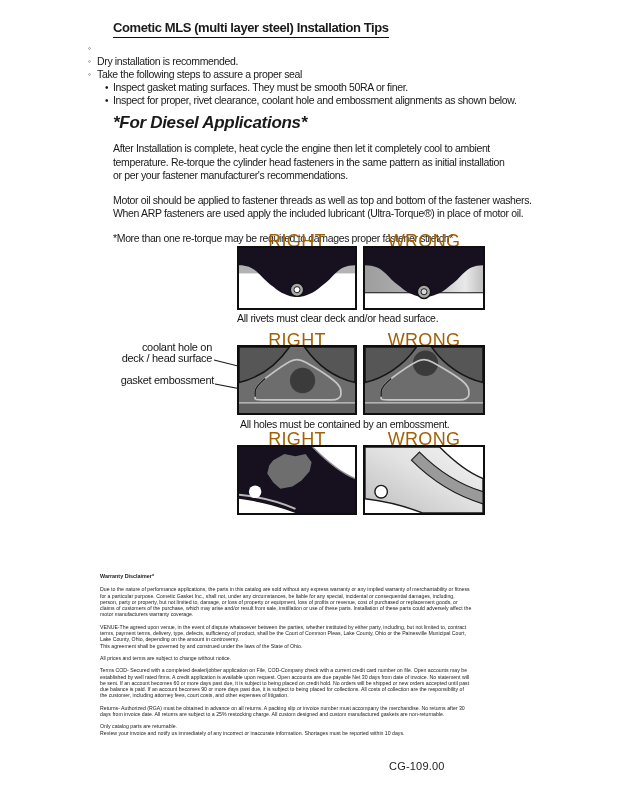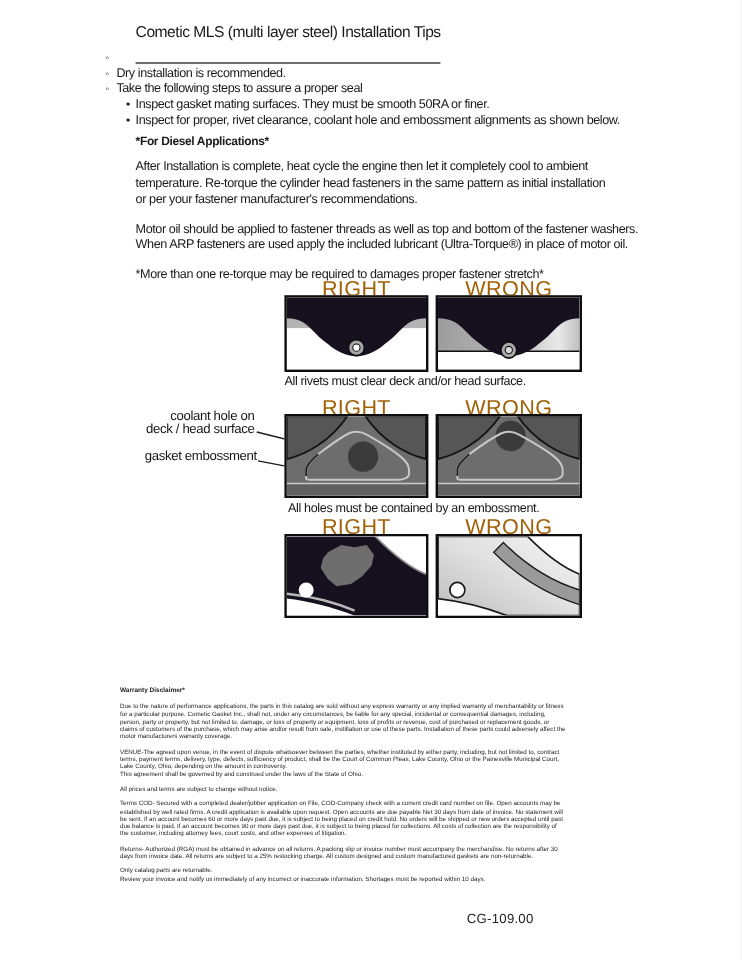--- a/index.html
+++ b/index.html
@@ -5,32 +5,32 @@
   html,body { margin:0; padding:0; background:#e8e8e8; }
   .page {
     position:relative; width:618px; height:800px; background:#ffffff;
     font-family:"Liberation Sans", sans-serif; color:#1a1a1a; overflow:hidden;
     margin:0 auto;
   }
   .pre { white-space:pre-line; }
 
   .title { position:absolute; left:113px; top:18px; }
   .title-text {
-    font-size:13px; font-weight:normal; letter-spacing:-0.4px;
-    border-bottom:1.6px solid #111; padding-bottom:18px; display:inline-block;
+    font-size:13px; font-weight:bold; letter-spacing:-0.4px;
+    border-bottom:1.6px solid #111; padding-bottom:2px; display:inline-block;
   }
 
   .tips { position:absolute; left:88px; top:42px; width:480px; font-size:10.5px; letter-spacing:-0.35px; }
   .tip { display:flex; line-height:13px; }
   .tip .m1 { width:9px; font-size:8.5px; line-height:13px; }
   .tip .m2 { width:8px; font-size:10px; line-height:13px; }
   .tip.sub { margin-left:17px; }
 
   .diesel { position:absolute; left:113px; top:113px; width:492px; font-size:10.5px; letter-spacing:-0.35px; }
-  .diesel .h { font-size:10px; font-weight:bold; letter-spacing:-0.3px; margin:0 0 9px 0; }
+  .diesel .h { font-size:17px; font-weight:bold; letter-spacing:-0.3px; margin:0 0 9px 0;font-style:italic; }
   .diesel p { margin:0 0 11px 0; line-height:13.5px; }
 
   .dia-label {
     position:absolute; text-align:center; font-size:18px; color:#a16207; letter-spacing:0.3px;
   }
   .panel { position:absolute; border:2.5px solid #0e0e0e; box-sizing:border-box; background:#fff; }
   .panel svg { display:block; width:100%; height:100%; }
   .caption { position:absolute; font-size:10.5px; letter-spacing:-0.3px; line-height:12px; color:#161616; }
 
   .ann { position:absolute; text-align:right; font-size:11px; letter-spacing:-0.3px; line-height:10.5px; color:#161616; }

